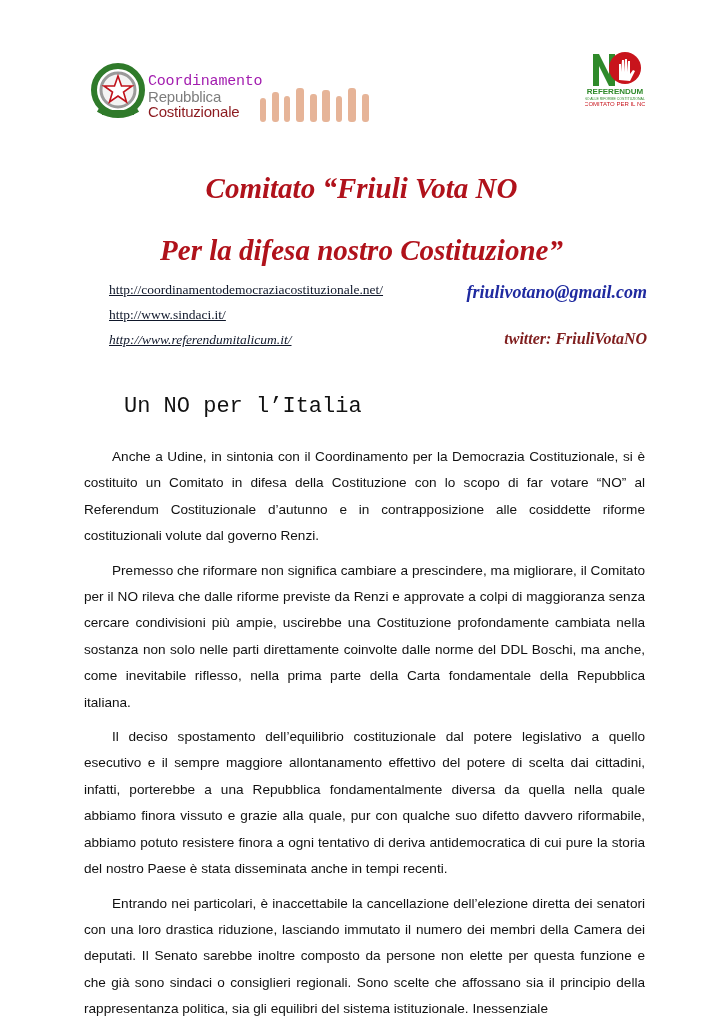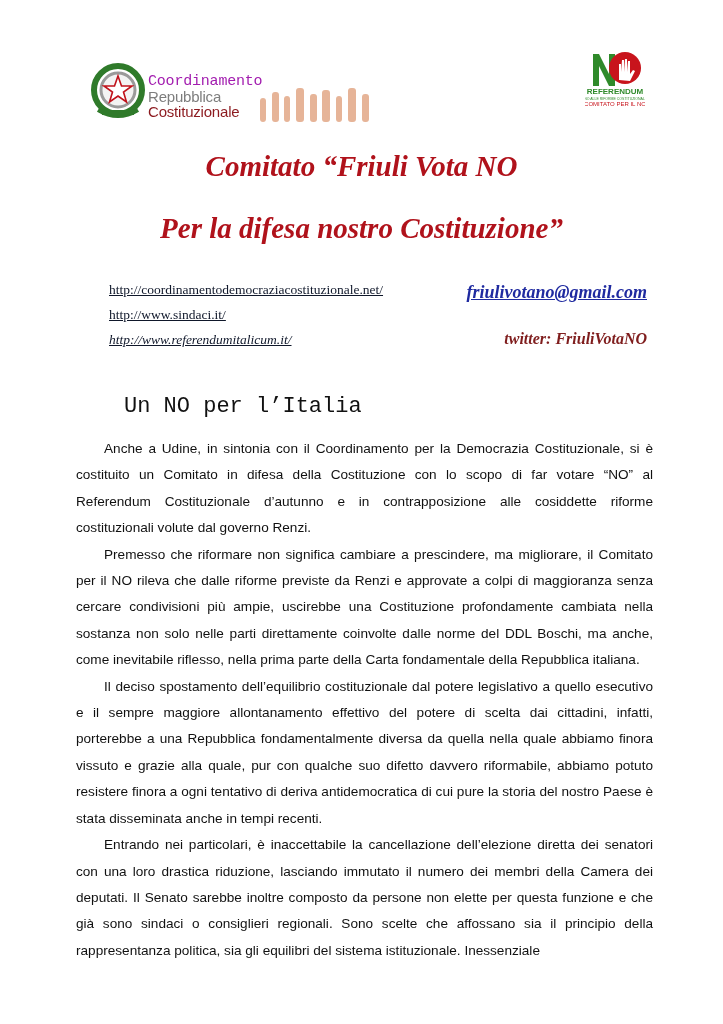--- a/index.html
+++ b/index.html
@@ -6,29 +6,29 @@
   body { width:723px; height:1024px; position:relative; overflow:hidden; font-family:"Liberation Sans", sans-serif; color:#111; }
   .abs { position:absolute; }
   .logo-left { left:88px; top:60px; width:290px; height:70px; }
   .emblem { position:absolute; left:0; top:0; width:60px; height:64px; }
   .logo-text { position:absolute; left:60px; top:14px; font-family:"Liberation Sans", sans-serif; font-size:15px; line-height:15px; letter-spacing:-0.2px; }
   .logo-text .l1 { color:#a21caf;font-family:Liberation Mono, monospace; }
   .logo-text .l2 { color:#7d7d7d; }
   .logo-text .l3 { color:#8c1a1f; }
   .hands { position:absolute; left:168px; top:22px; width:120px; height:40px; }
   .logo-right { left:585px; top:48px; width:60px; height:62px; }
-  .title { left:0; width:723px; text-align:center; font-family:"Liberation Serif", serif; font-style:italic; font-weight:bold; color:#b0121b; font-size:29px; }
+  .title { left:0; width:723px; text-align:center; font-family:"Liberation Serif", serif; font-style:italic; font-weight:bold; color:#b0121b; font-size:29px;margin-top:22px; }
   .t1 { top:150px; }
   .t2 { top:212px; }
   .link { font-family:"Liberation Serif", serif; font-size:13.5px; color:#0f172a; text-decoration:underline; left:76px;margin-left:33px; }
-  .email { right:76px; top:282px; font-family:"Liberation Serif", serif; font-style:italic; font-weight:bold; font-size:18px; color:#1f2aa0; text-decoration:underline; }
+  .email { right:76px; top:282px; font-family:"Liberation Serif", serif; font-style:italic; font-weight:bold; font-size:18px; color:#1f2aa0; }
   .twitter { right:76px; top:330px; font-family:"Liberation Serif", serif; font-style:italic; font-weight:bold; font-size:16px; color:#7f1d1d; }
   .section { left:124px; top:394px; font-family:Liberation Mono, monospace; font-size:22px; color:#111; }
   .body { left:76px; width:577px; top:436px; font-family:"Liberation Sans", sans-serif; font-size:13.6px; line-height:26.4px; text-align:justify; color:#111; }
-  .body p { margin:0; text-indent:28px; }
+  .body p { margin:8px; text-indent:28px; }
 </style>
 </head>
 <body>
 
 <div class="abs logo-left">
   <svg class="emblem" viewBox="0 0 60 64">
     <circle cx="30" cy="30" r="24" fill="none" stroke="#2f7a2a" stroke-width="6"></circle>
     <circle cx="30" cy="30" r="17" fill="#f3f3f3" stroke="#9a9a9a" stroke-width="3"></circle>
     <polygon points="30,16 33.5,26 44,26 35.5,32 38.5,42 30,36 21.5,42 24.5,32 16,26 26.5,26" fill="#fff" stroke="#c0121b" stroke-width="1.6"></polygon>
     <path d="M10 50 Q30 62 50 50" fill="none" stroke="#2f7a2a" stroke-width="4"></path>

